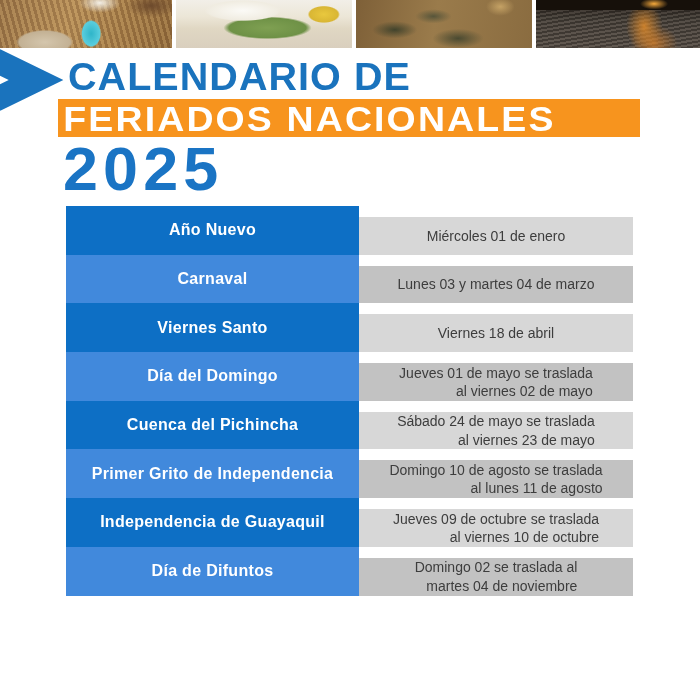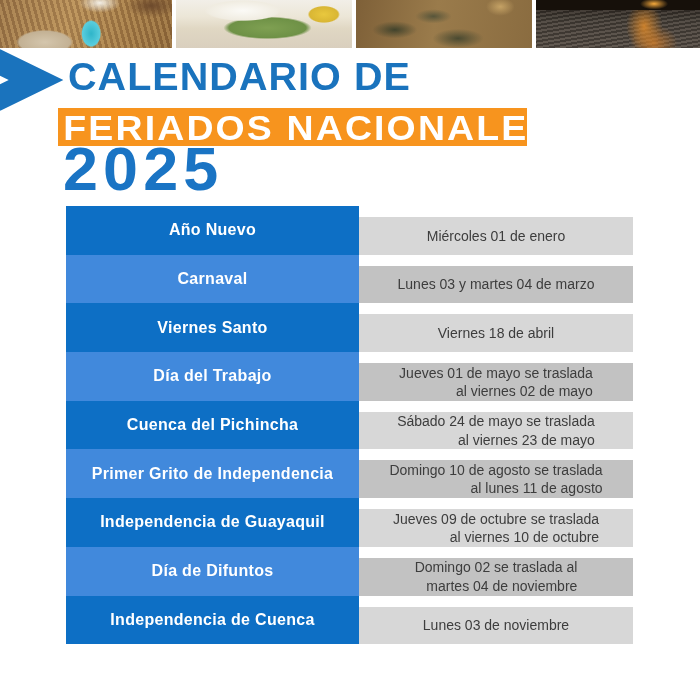--- a/index.html
+++ b/index.html
@@ -63,22 +63,22 @@
 
   
   .title-line1 {
     position:absolute; left:68px; top:58px;
     font-size:38px; font-weight:700; color:#1a73bd;
     letter-spacing:1px; line-height:1;
     transform:scaleX(1.04); transform-origin:left center;
     white-space:nowrap;
   }
   .title-band {
-    position:absolute; left:58px; top:108px;
-    width:469px; height:38px;
+    position:absolute; left:58px; top:99px;
+    width:582px; height:38px;
     background:#f7941e;
     display:flex; align-items:center;
   }
   .title-line2 {
     font-size:35px; font-weight:700; color:#ffffff;
     letter-spacing:2px; line-height:1; padding-left:5px;
     transform:scaleX(1.07); transform-origin:left center;
     white-space:nowrap;
   }
   .year {
@@ -142,21 +142,21 @@
   </div>
   <div class="row">
     <div class="cell holiday">Carnaval</div>
     <div class="cell date">Lunes 03 y martes 04 de marzo</div>
   </div>
   <div class="row">
     <div class="cell holiday">Viernes Santo</div>
     <div class="cell date">Viernes 18 de abril</div>
   </div>
   <div class="row">
-    <div class="cell holiday">Día del Trabajo</div>
+    <div class="cell holiday">Día del Domingo</div>
     <div class="cell date">Jueves 01 de mayo se traslada
 al viernes 02 de mayo</div>
   </div>
   <div class="row">
     <div class="cell holiday">Cuenca del Pichincha</div>
     <div class="cell date">Sábado 24 de mayo se traslada
 al viernes 23 de mayo</div>
   </div>
   <div class="row">
     <div class="cell holiday">Primer Grito de Independencia</div>
@@ -166,17 +166,13 @@
   <div class="row">
     <div class="cell holiday">Independencia de Guayaquil</div>
     <div class="cell date">Jueves 09 de octubre se traslada
 al viernes 10 de octubre</div>
   </div>
   <div class="row">
     <div class="cell holiday">Día de Difuntos</div>
     <div class="cell date">Domingo 02 se traslada al
 martes 04 de noviembre</div>
   </div>
-  <div class="row">
-    <div class="cell holiday">Independencia de Cuenca</div>
-    <div class="cell date">Lunes 03 de noviembre</div>
-  </div>
 </div>
 
 </body></html>

